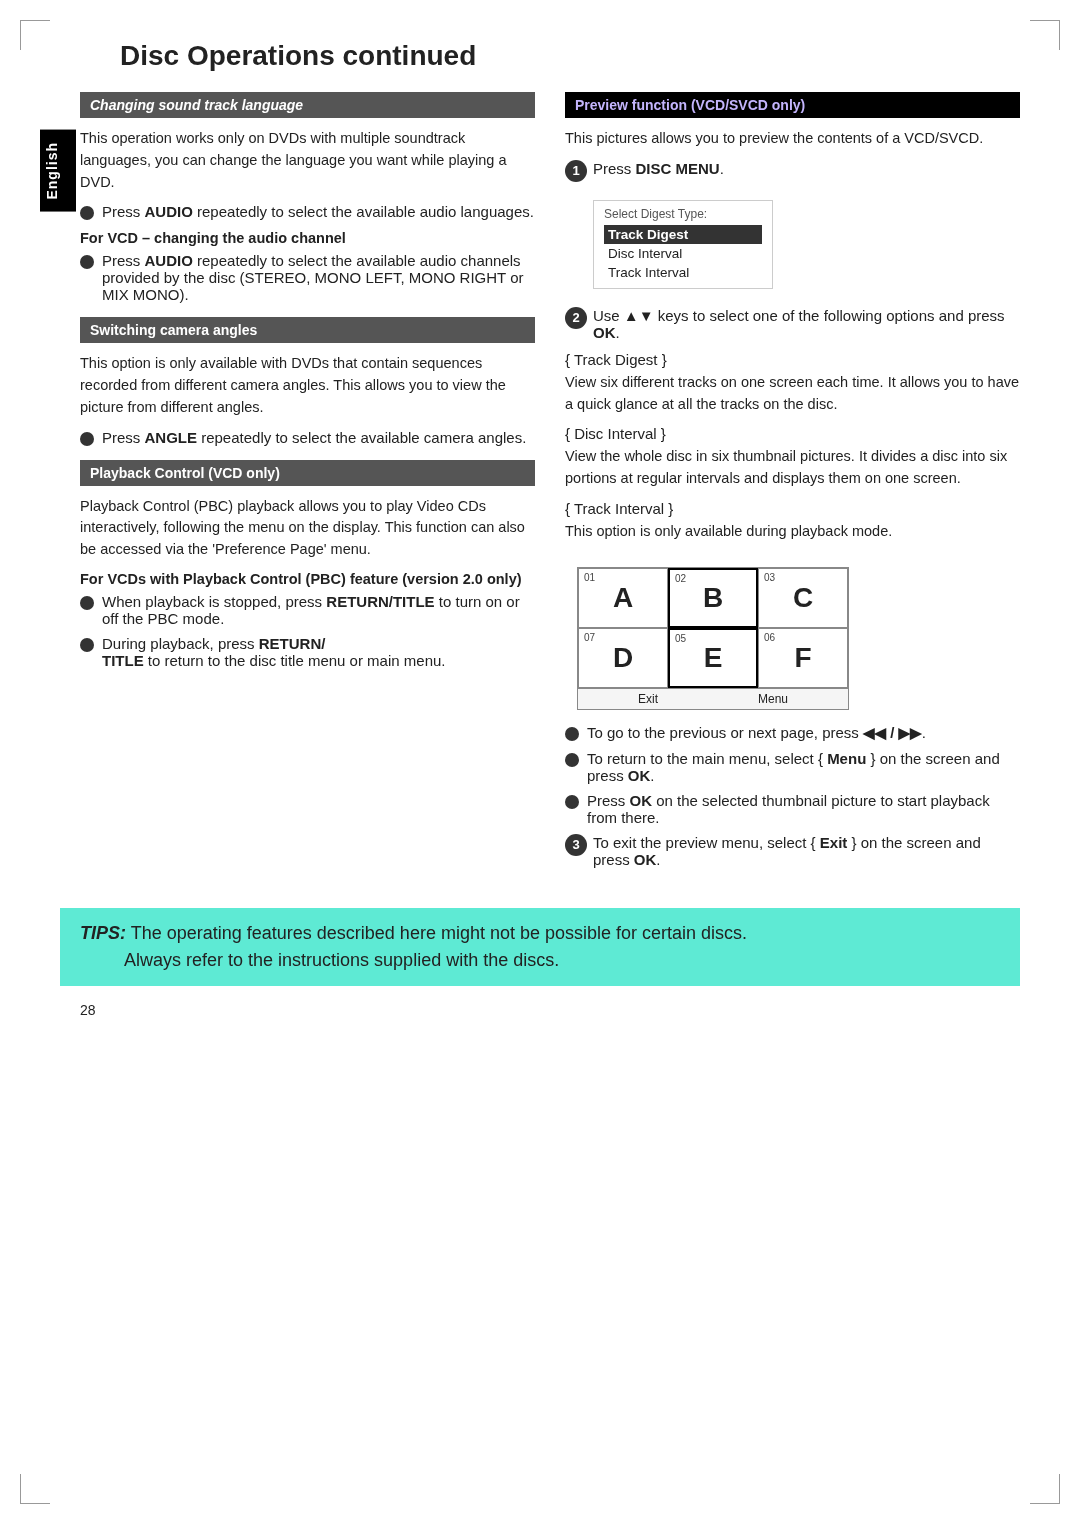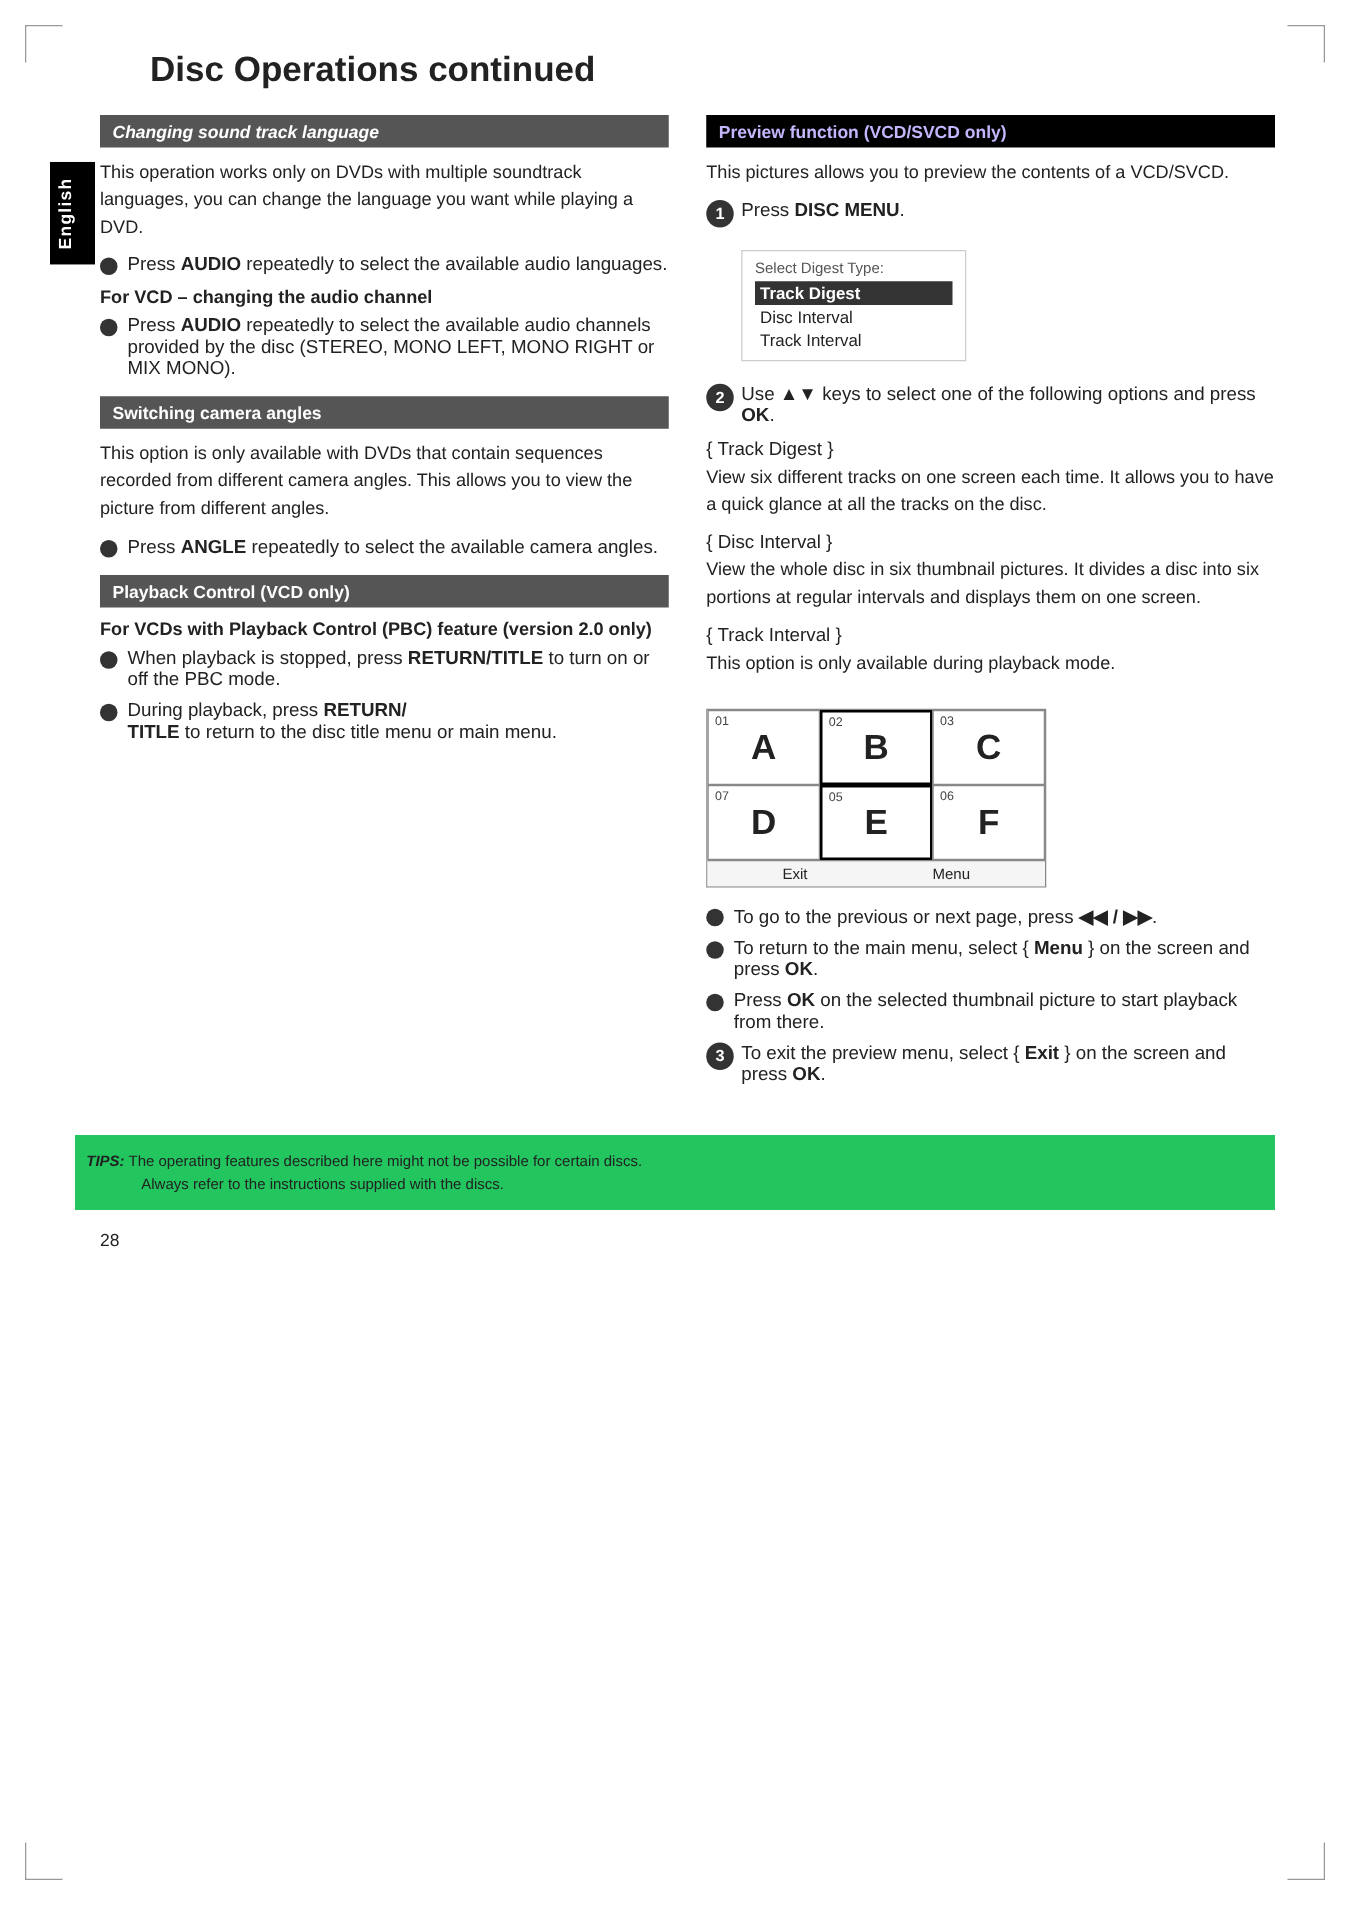--- a/index.html
+++ b/index.html
@@ -179,21 +179,21 @@
 
     .brace-option {
       font-size: 15px;
       font-weight: normal;
       margin-bottom: 4px;
     }
 
     
     .grid-display {
       border: 1px solid #888;
-      margin: 14px 0;
+      margin: 14px 12px;
       display: inline-block;
       font-size: 13px;
       background: #fff;
     }
     .grid-top-row, .grid-bottom-row {
       display: flex;
     }
     .grid-cell {
       border: 1px solid #888;
       width: 90px;
@@ -221,24 +221,24 @@
       display: flex;
       justify-content: space-around;
       padding: 3px 10px;
       font-size: 12px;
       border-top: 1px solid #888;
       background: #f5f5f5;
     }
 
     
     .tips-box {
-      background: #22c55e;
-      padding: 12px 9px;
+      background: #5eead4;
+      padding: 12px 20px;
       margin-top: 30px;
-      font-size: 12px;
+      font-size: 18px;
       line-height: 1.5;
     }
     .tips-label {
       font-weight: bold;
       font-style: italic;
     }
 
     
     .page-number {
       text-align: left;
@@ -295,20 +295,21 @@
 
       <div class="bullet-item">
         <div class="bullet-dot"></div>
         <div>
           Press <span class="inline-bold">ANGLE</span> repeatedly to select the available camera angles.
         </div>
       </div>
 
       <div class="section-header">Playback Control (VCD only)</div>
 
+      <p class="body-text">Playback Control (PBC) playback allows you to play Video CDs interactively, following the menu on the display. This function can also be accessed via the 'Preference Page' menu.</p>
 
       <p class="subsection-title">For VCDs with Playback Control (PBC) feature (version 2.0 only)</p>
 
       <div class="bullet-item">
         <div class="bullet-dot"></div>
         <div>
           When playback is stopped, press <span class="inline-bold">RETURN/TITLE</span> to turn on or off the PBC mode.
         </div>
       </div>
 

